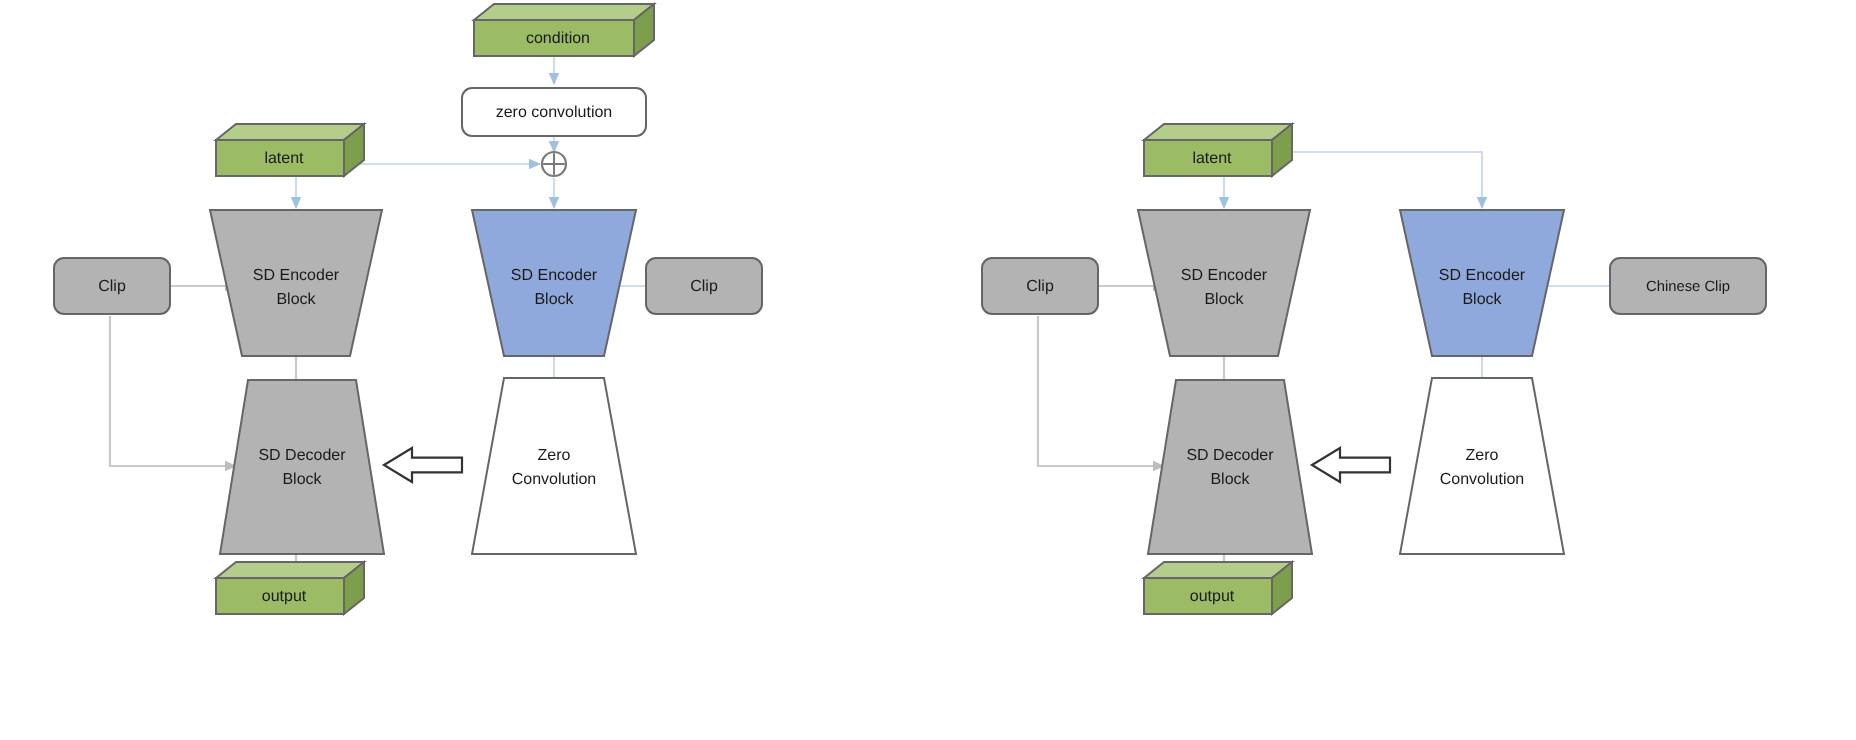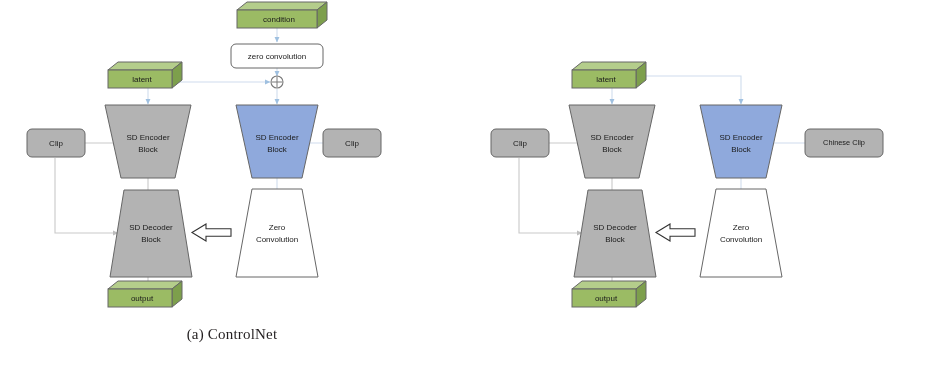--- a/index.html
+++ b/index.html
@@ -175,21 +175,20 @@
       </g>
 
       <g>
         <polygon class="shape-stroke" points="108,289 118,281 182,281 172,289" fill="#b4cd8b"></polygon>
         <polygon class="shape-stroke" points="172,289 182,281 182,299 172,307" fill="#7d9f4c"></polygon>
         <rect class="shape-stroke" x="108" y="289" width="64" height="18" fill="#9bbb64"></rect>
         <text class="node-label" x="142" y="298.5">output</text>
       </g>
     </svg>
 
-    <div class="caption">(a) ControlNet</div>
   </div>
 
   <div class="panel" id="panel-b">
     <svg class="diagram-svg" viewBox="0 0 464 320">
       <defs>
         <marker id="arr-b" markerWidth="6" markerHeight="6" refX="5" refY="3" orient="auto">
           <path d="M0,0.6 L5.4,3 L0,5.4 z" fill="#9fc0e0"></path>
         </marker>
         <marker id="arr-b-gray" markerWidth="6" markerHeight="6" refX="5" refY="3" orient="auto">
           <path d="M0,0.6 L5.4,3 L0,5.4 z" fill="#bdbdbd"></path>

